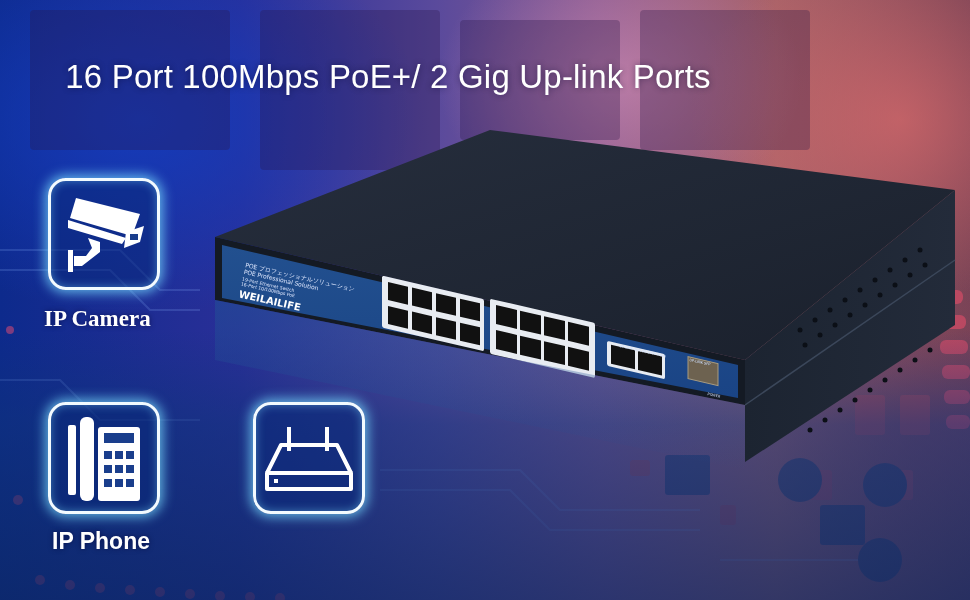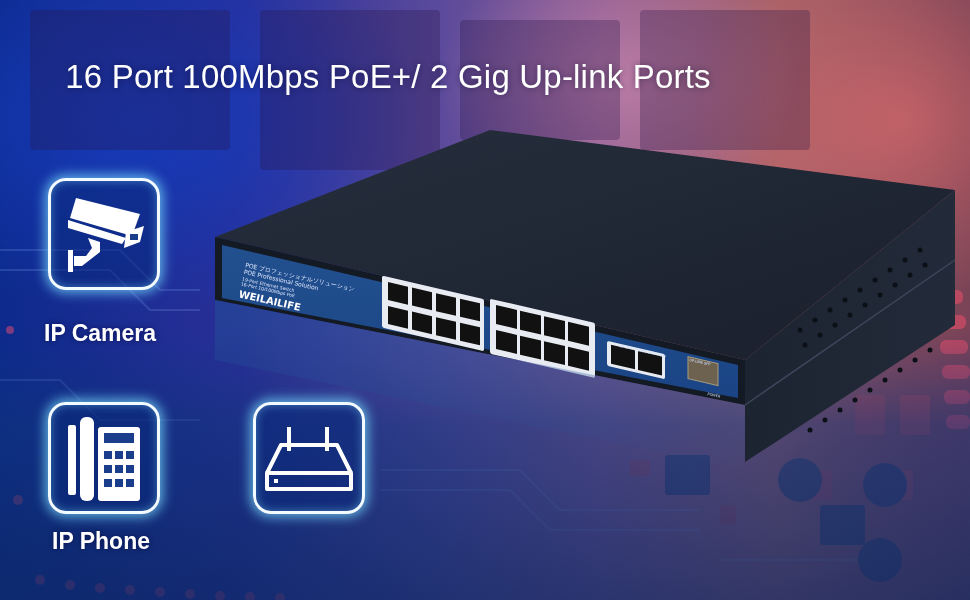--- a/index.html
+++ b/index.html
@@ -209,21 +209,21 @@
       <g fill="#fff">
         <polygon points="16,4 80,20 72,42 10,24"></polygon>
         <polygon points="8,26 66,44 62,50 8,34"></polygon>
         <polygon points="66,38 84,32 80,48 64,54"></polygon>
         <rect x="70" y="40" width="8" height="6" fill="#1a3e8c"></rect>
         <polygon points="28,44 40,48 40,58 22,72 14,72 14,62 26,62 32,54"></polygon>
         <rect x="8" y="56" width="5" height="22"></rect>
       </g>
     </svg>
   </div>
-  <div class="tile-label" style="left:44px; top:320px;">IP Camera</div>
+  <div class="tile-label" style="left:44px; top:306px;font-family:Liberation Serif, serif;">IP Camera</div>
 
   <div class="icon-tile" style="left:48px; top:402px;">
     <svg width="80" height="90" viewBox="0 0 80 90">
       <g fill="#fff">
         <rect x="4" y="12" width="8" height="70" rx="2"></rect>
         <rect x="16" y="4" width="14" height="84" rx="6"></rect>
         <rect x="34" y="14" width="42" height="74" rx="3"></rect>
       </g>
       <g fill="#1a3e8c">
         <rect x="40" y="20" width="30" height="10"></rect>

